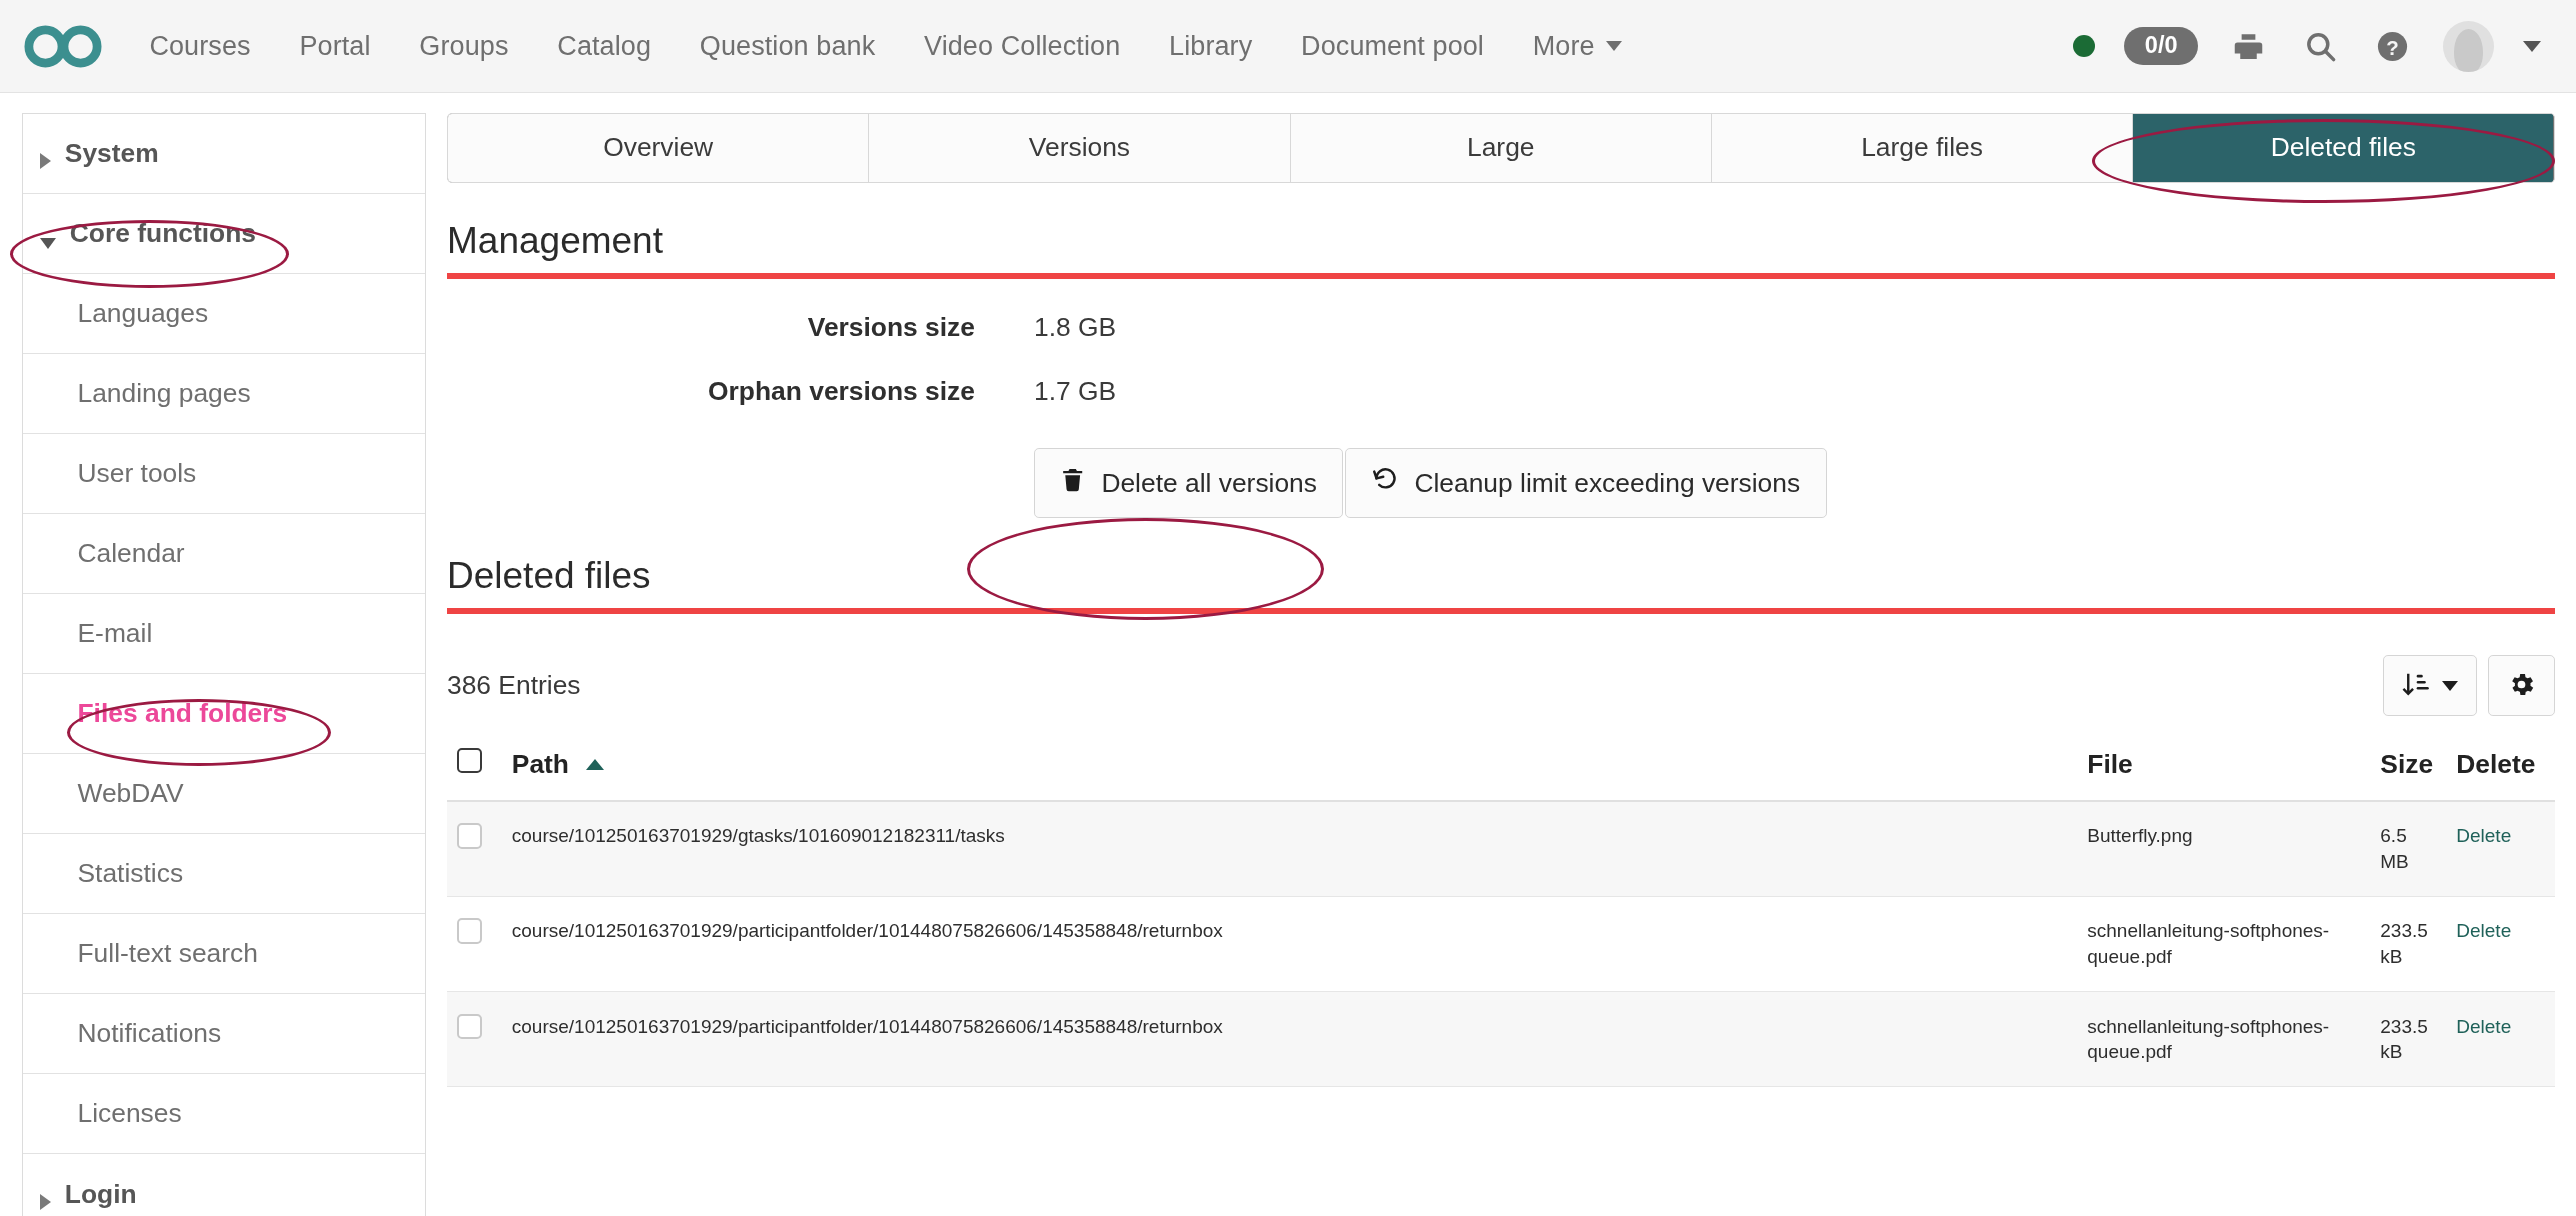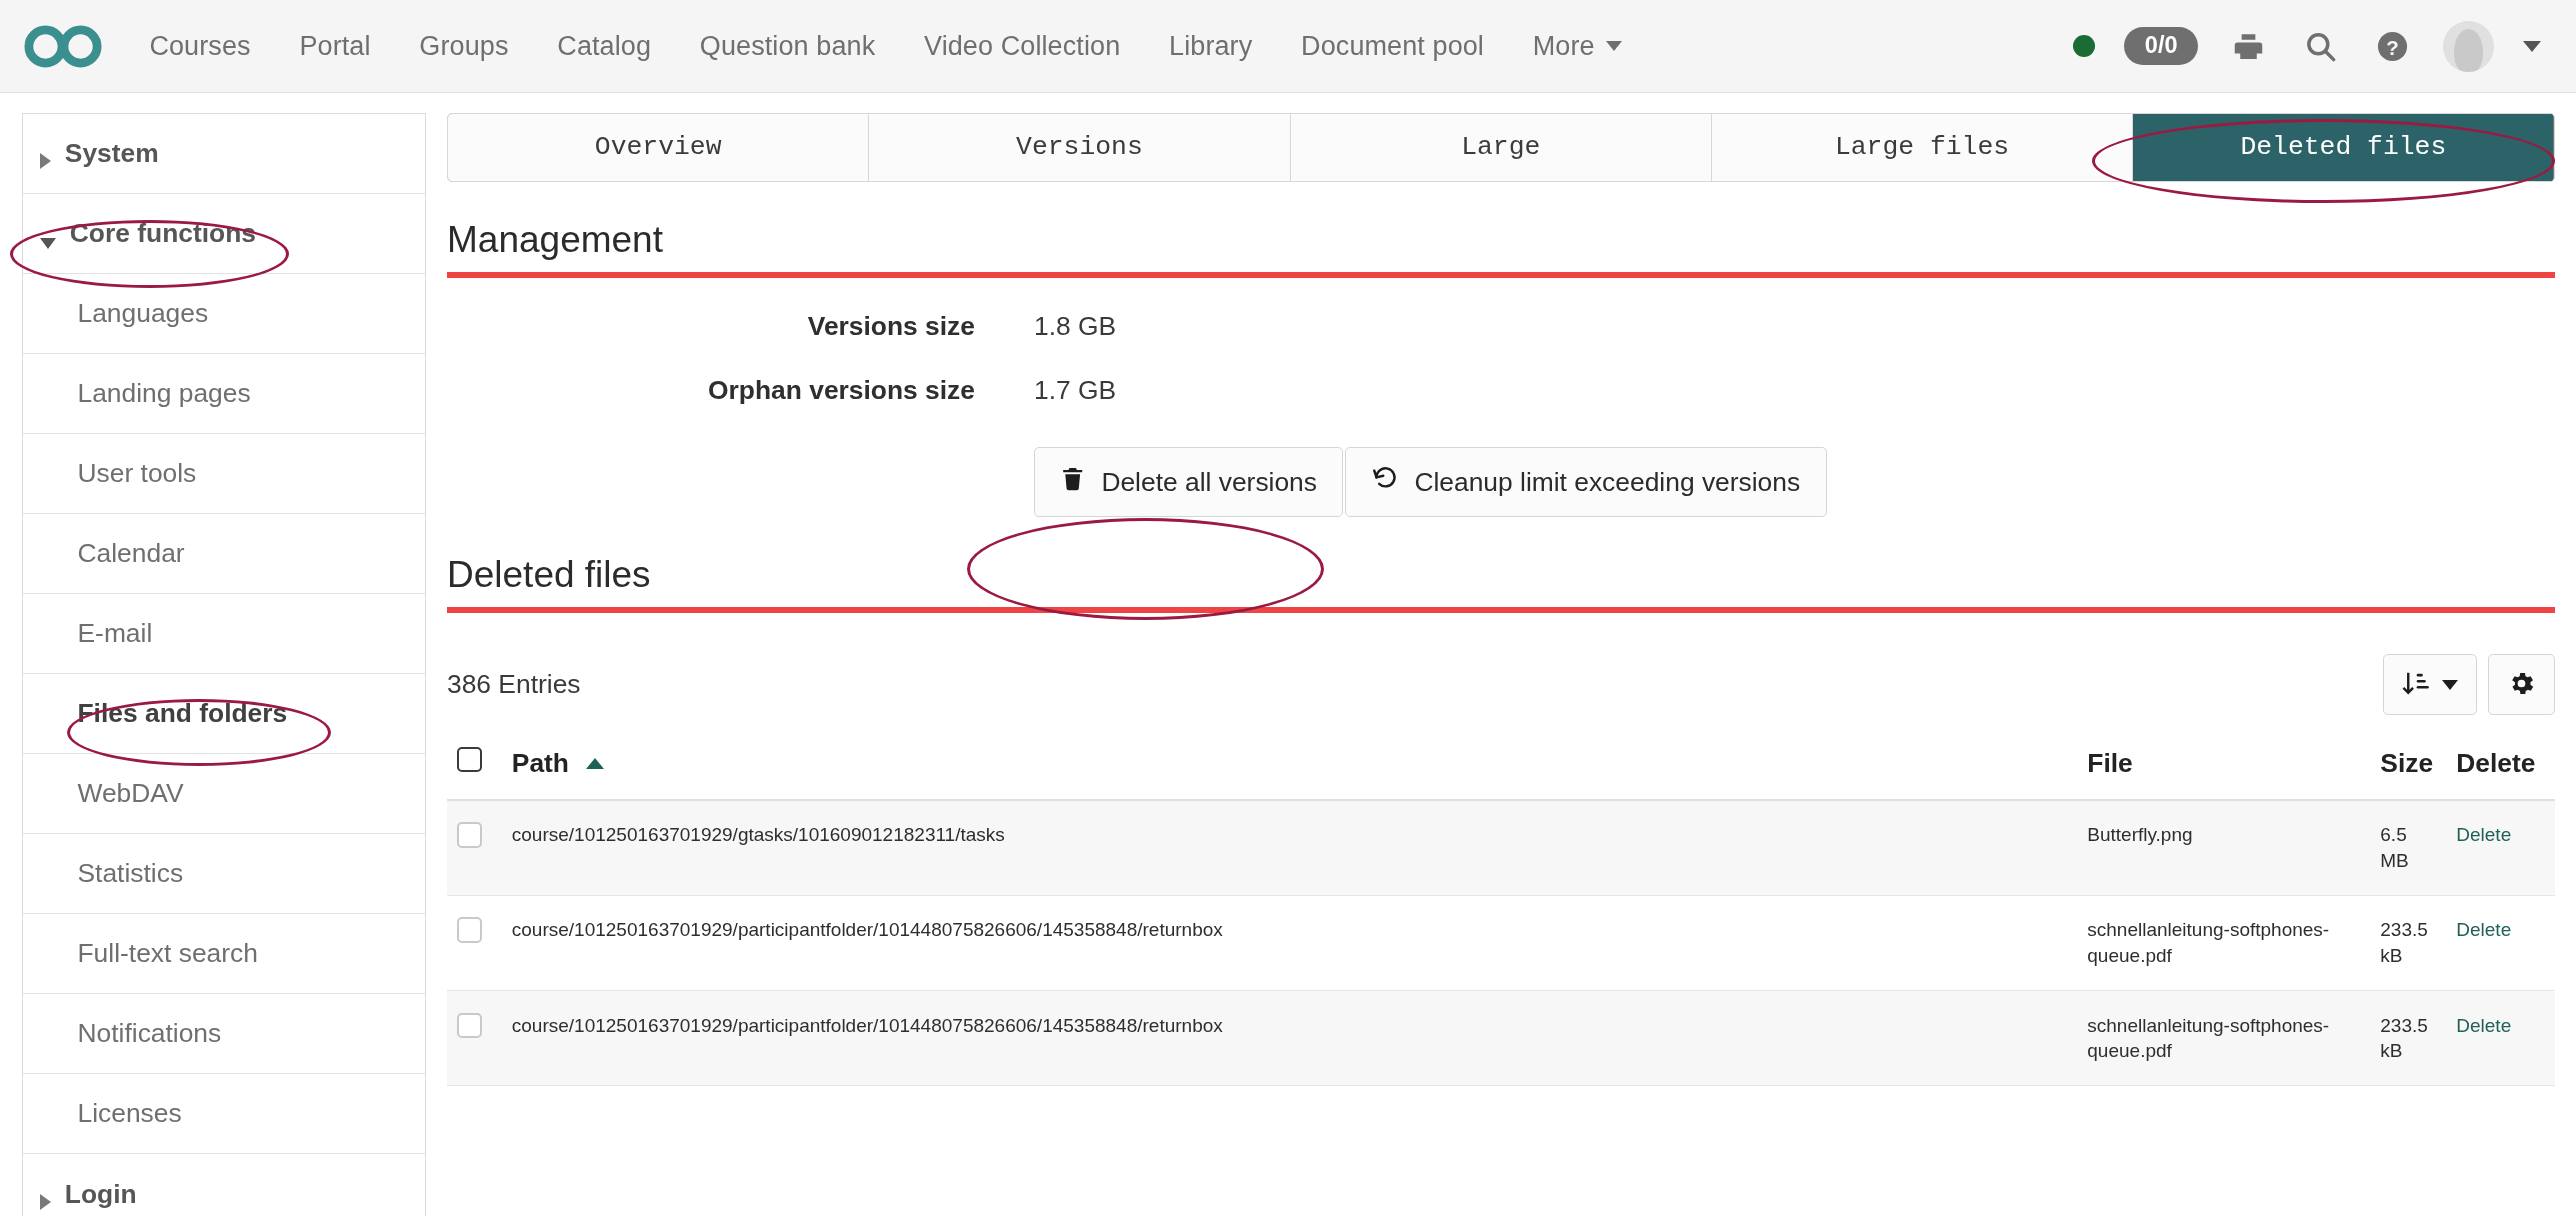--- a/index.html
+++ b/index.html
@@ -141,37 +141,36 @@
   }
   .side-item .tri-down {
     width: 0; height: 0;
     border-left: 8.8px solid transparent;
     border-right: 8.8px solid transparent;
     border-top: 11.7px solid #555;
     flex: 0 0 auto;
   }
   .side-item.group { font-weight: bold; color: #565656; padding-left: 17.6px; }
   .side-item.child { padding-left: 55px; }
-  .side-item.active { color: #404040; font-weight: bold; }
+  .side-item.active { color: #ec4899; font-weight: bold; }
 
   
   .main {
     flex: 1 1 auto;
     padding: 19.6px 21.5px 0 21.5px;
     min-width: 0;
   }
 
   .tabs {
     display: flex;
     width: 100%;
     border: 1px solid #d8d8d8;
     border-radius: 4.9px;
     overflow: hidden;
     background: #737373;
-    font-family: Liberation Mono, monospace;
   }
   .tab {
     flex: 1 1 0;
     text-align: center;
     font-size: 26.4px;
     color: #3b3b3b;
     padding: 18.6px 5.9px;
     border-right: 1px solid #d8d8d8;
     background: #fbfbfb;
     cursor: pointer;

